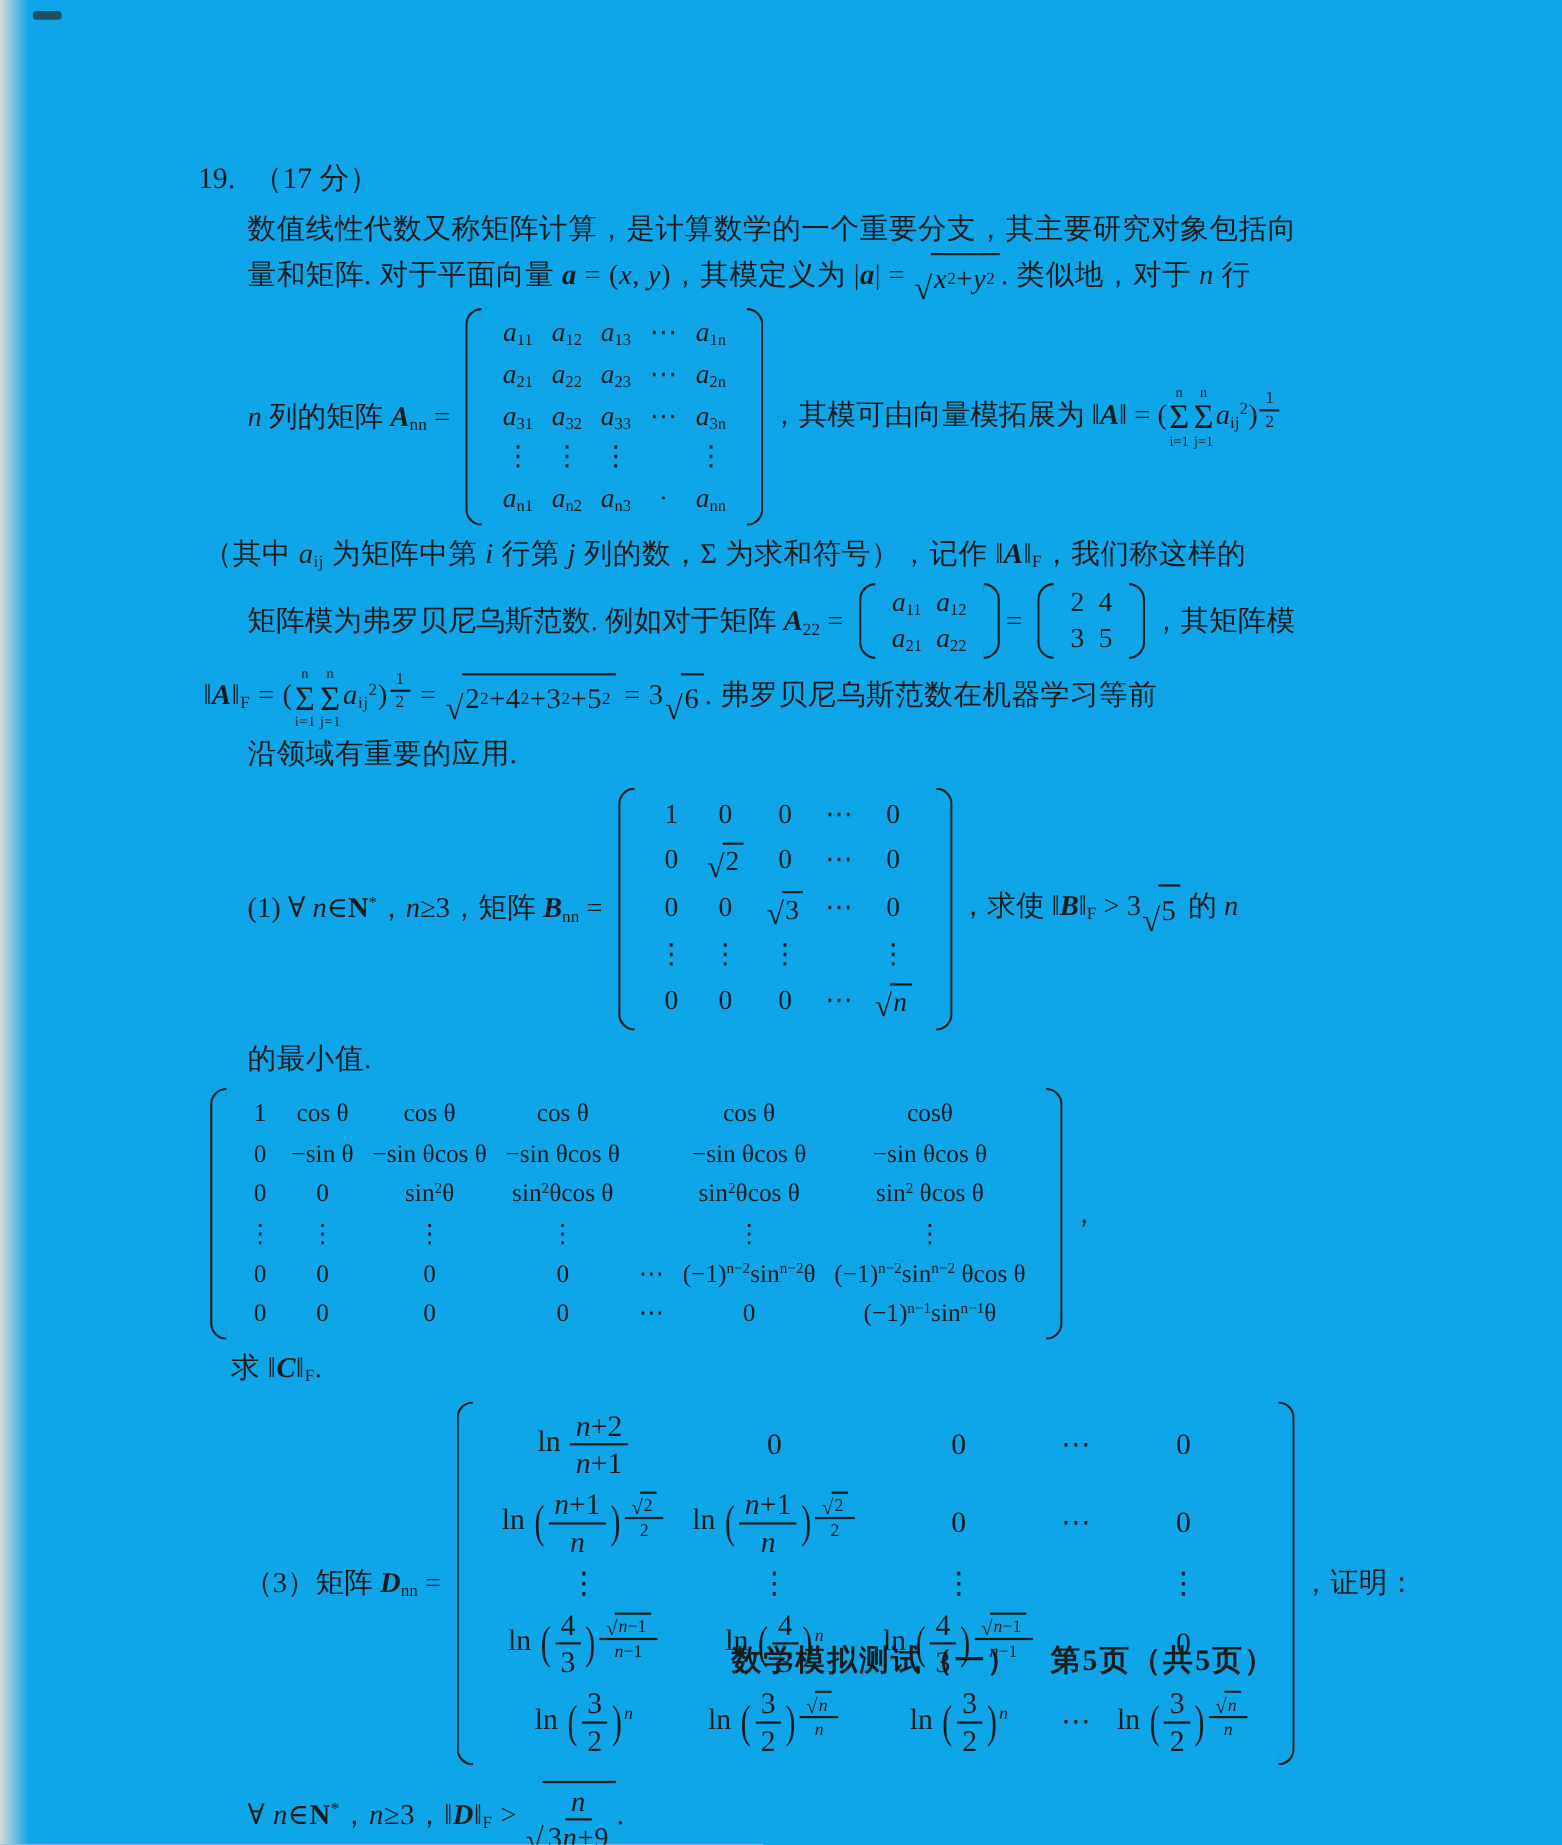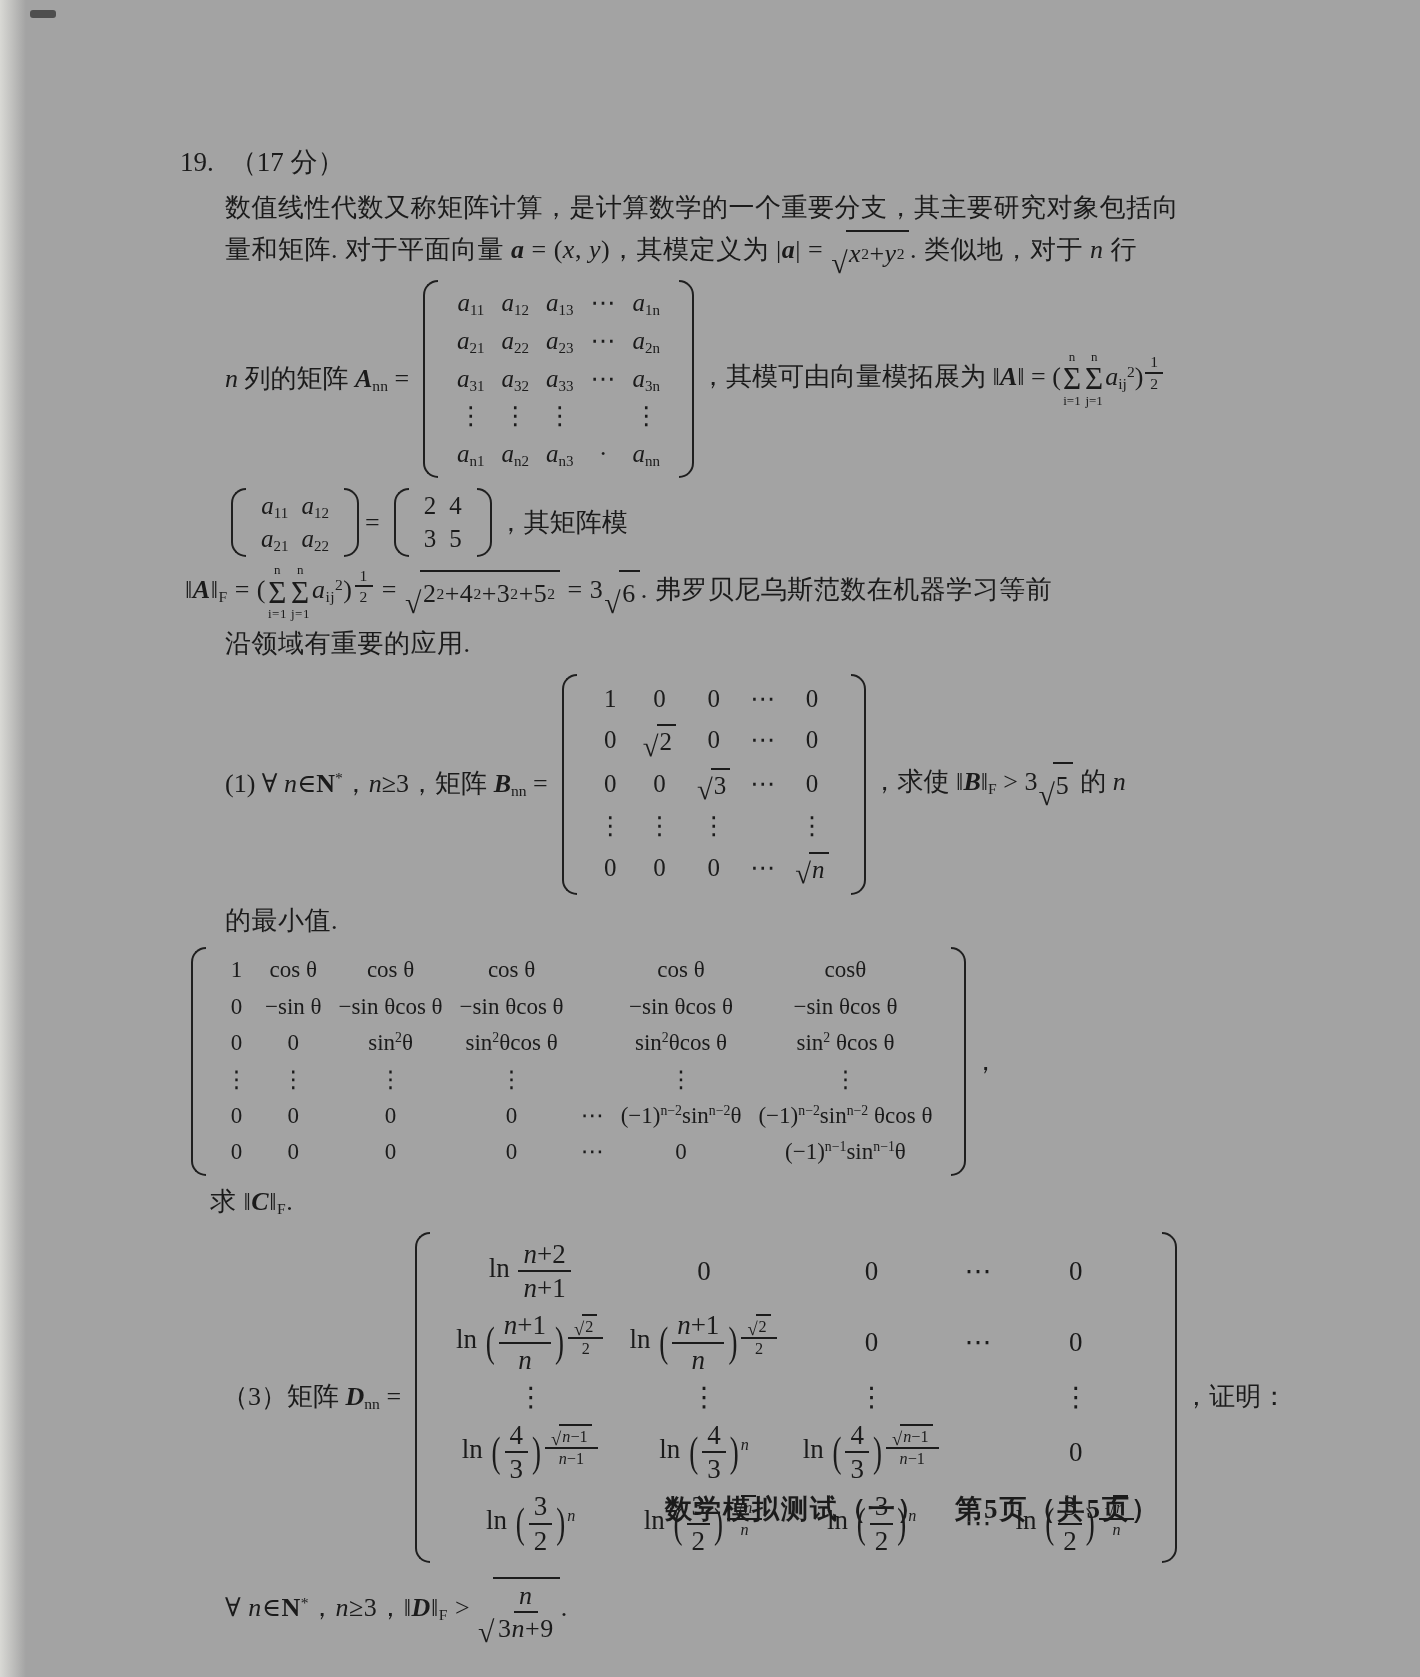--- a/index.html
+++ b/index.html
@@ -1,20 +1,20 @@
 <!DOCTYPE html>
 <html><head>
 <meta charset="utf-8">
 <style>
   html,body{margin:0;padding:0;background:#e8e8e6;}
   .sheet{
     position:relative;
     width:1420px;height:1677px;
     margin:0 auto;
-    background:#a3a3a3;
+    background:#0ea5e9;
     color:#1b1b1b;
     font-family:"Liberation Serif","DejaVu Serif",serif;
     overflow:hidden;
     box-sizing:border-box;
     padding:142px 60px 0 225px;
   }
   .sheet::before{
     content:"";position:absolute;left:0;top:0;bottom:0;width:26px;
     background:linear-gradient(90deg,#d9d9d5,rgba(252,252,250,0));
     pointer-events:none;
@@ -138,22 +138,24 @@
         </span><span class="msum">
           <span class="lim">n</span>
           <span class="sig">Σ</span>
           <span class="lim">j=1</span>
         </span><span class="it">a</span><sub class="msub">ij</sub><sup class="msup">2</sup>)<sup class="msup"><span class="frac">
             <span class="num">1</span>
             <span class="den">2</span>
           </span></sup></span>
   </div>
 
+  <div class="para mt2 out40">（其中 <span class="it">a</span><sub class="msub">ij</sub> 为矩阵中第 <span class="it">i</span> 行第 <span class="it">j</span> 列的数，Σ 为求和符号），记作 ‖<span class="bd"><span class="it">A</span></span>‖<sub class="msub">F</sub>，我们称这样的</div>
 
   <div class="mrow mt2">
+    <span class="line gap-s">矩阵模为弗罗贝尼乌斯范数. 例如对于矩阵 <span class="bd"><span class="it">A</span></span><sub class="msub">22</sub> =</span>
     <span class="matrix mat-2">
         <span class="mparen pl"></span>
         <table class="mtable">
           <tbody>
             <tr>
               <td><span class="it">a</span><sub class="msub">11</sub></td>
               <td><span class="it">a</span><sub class="msub">12</sub></td>
             </tr>
             <tr>
               <td><span class="it">a</span><sub class="msub">21</sub></td>

